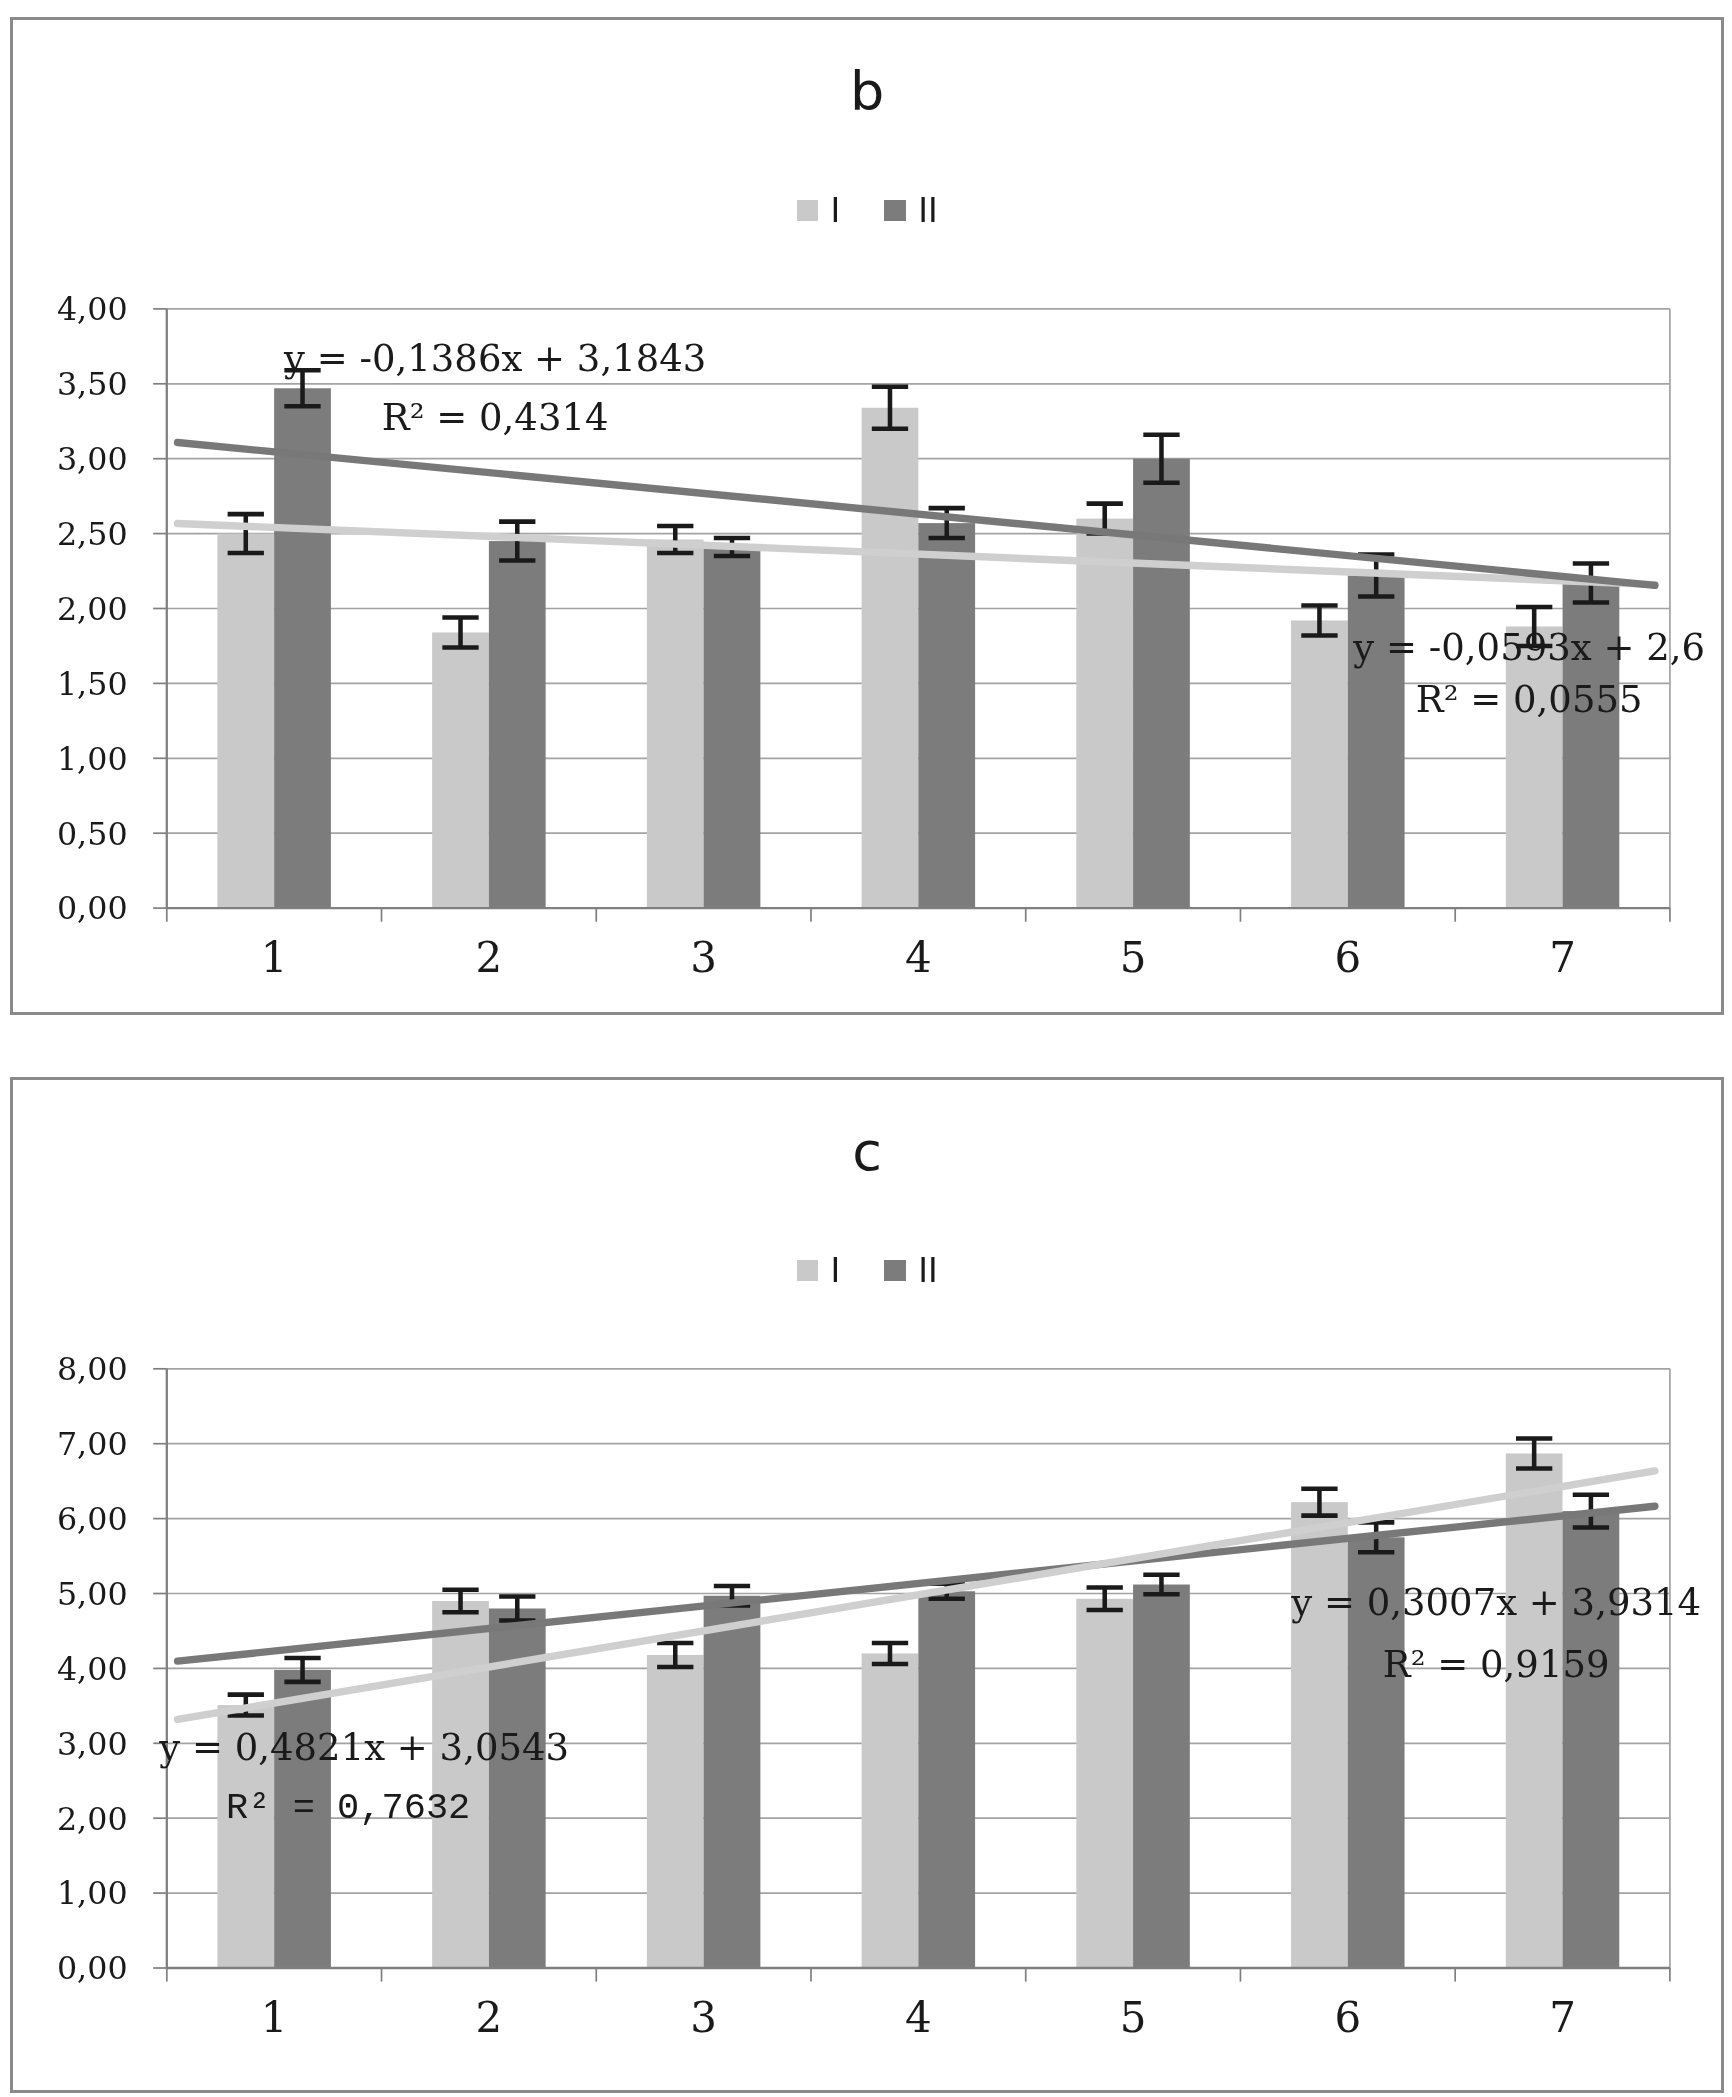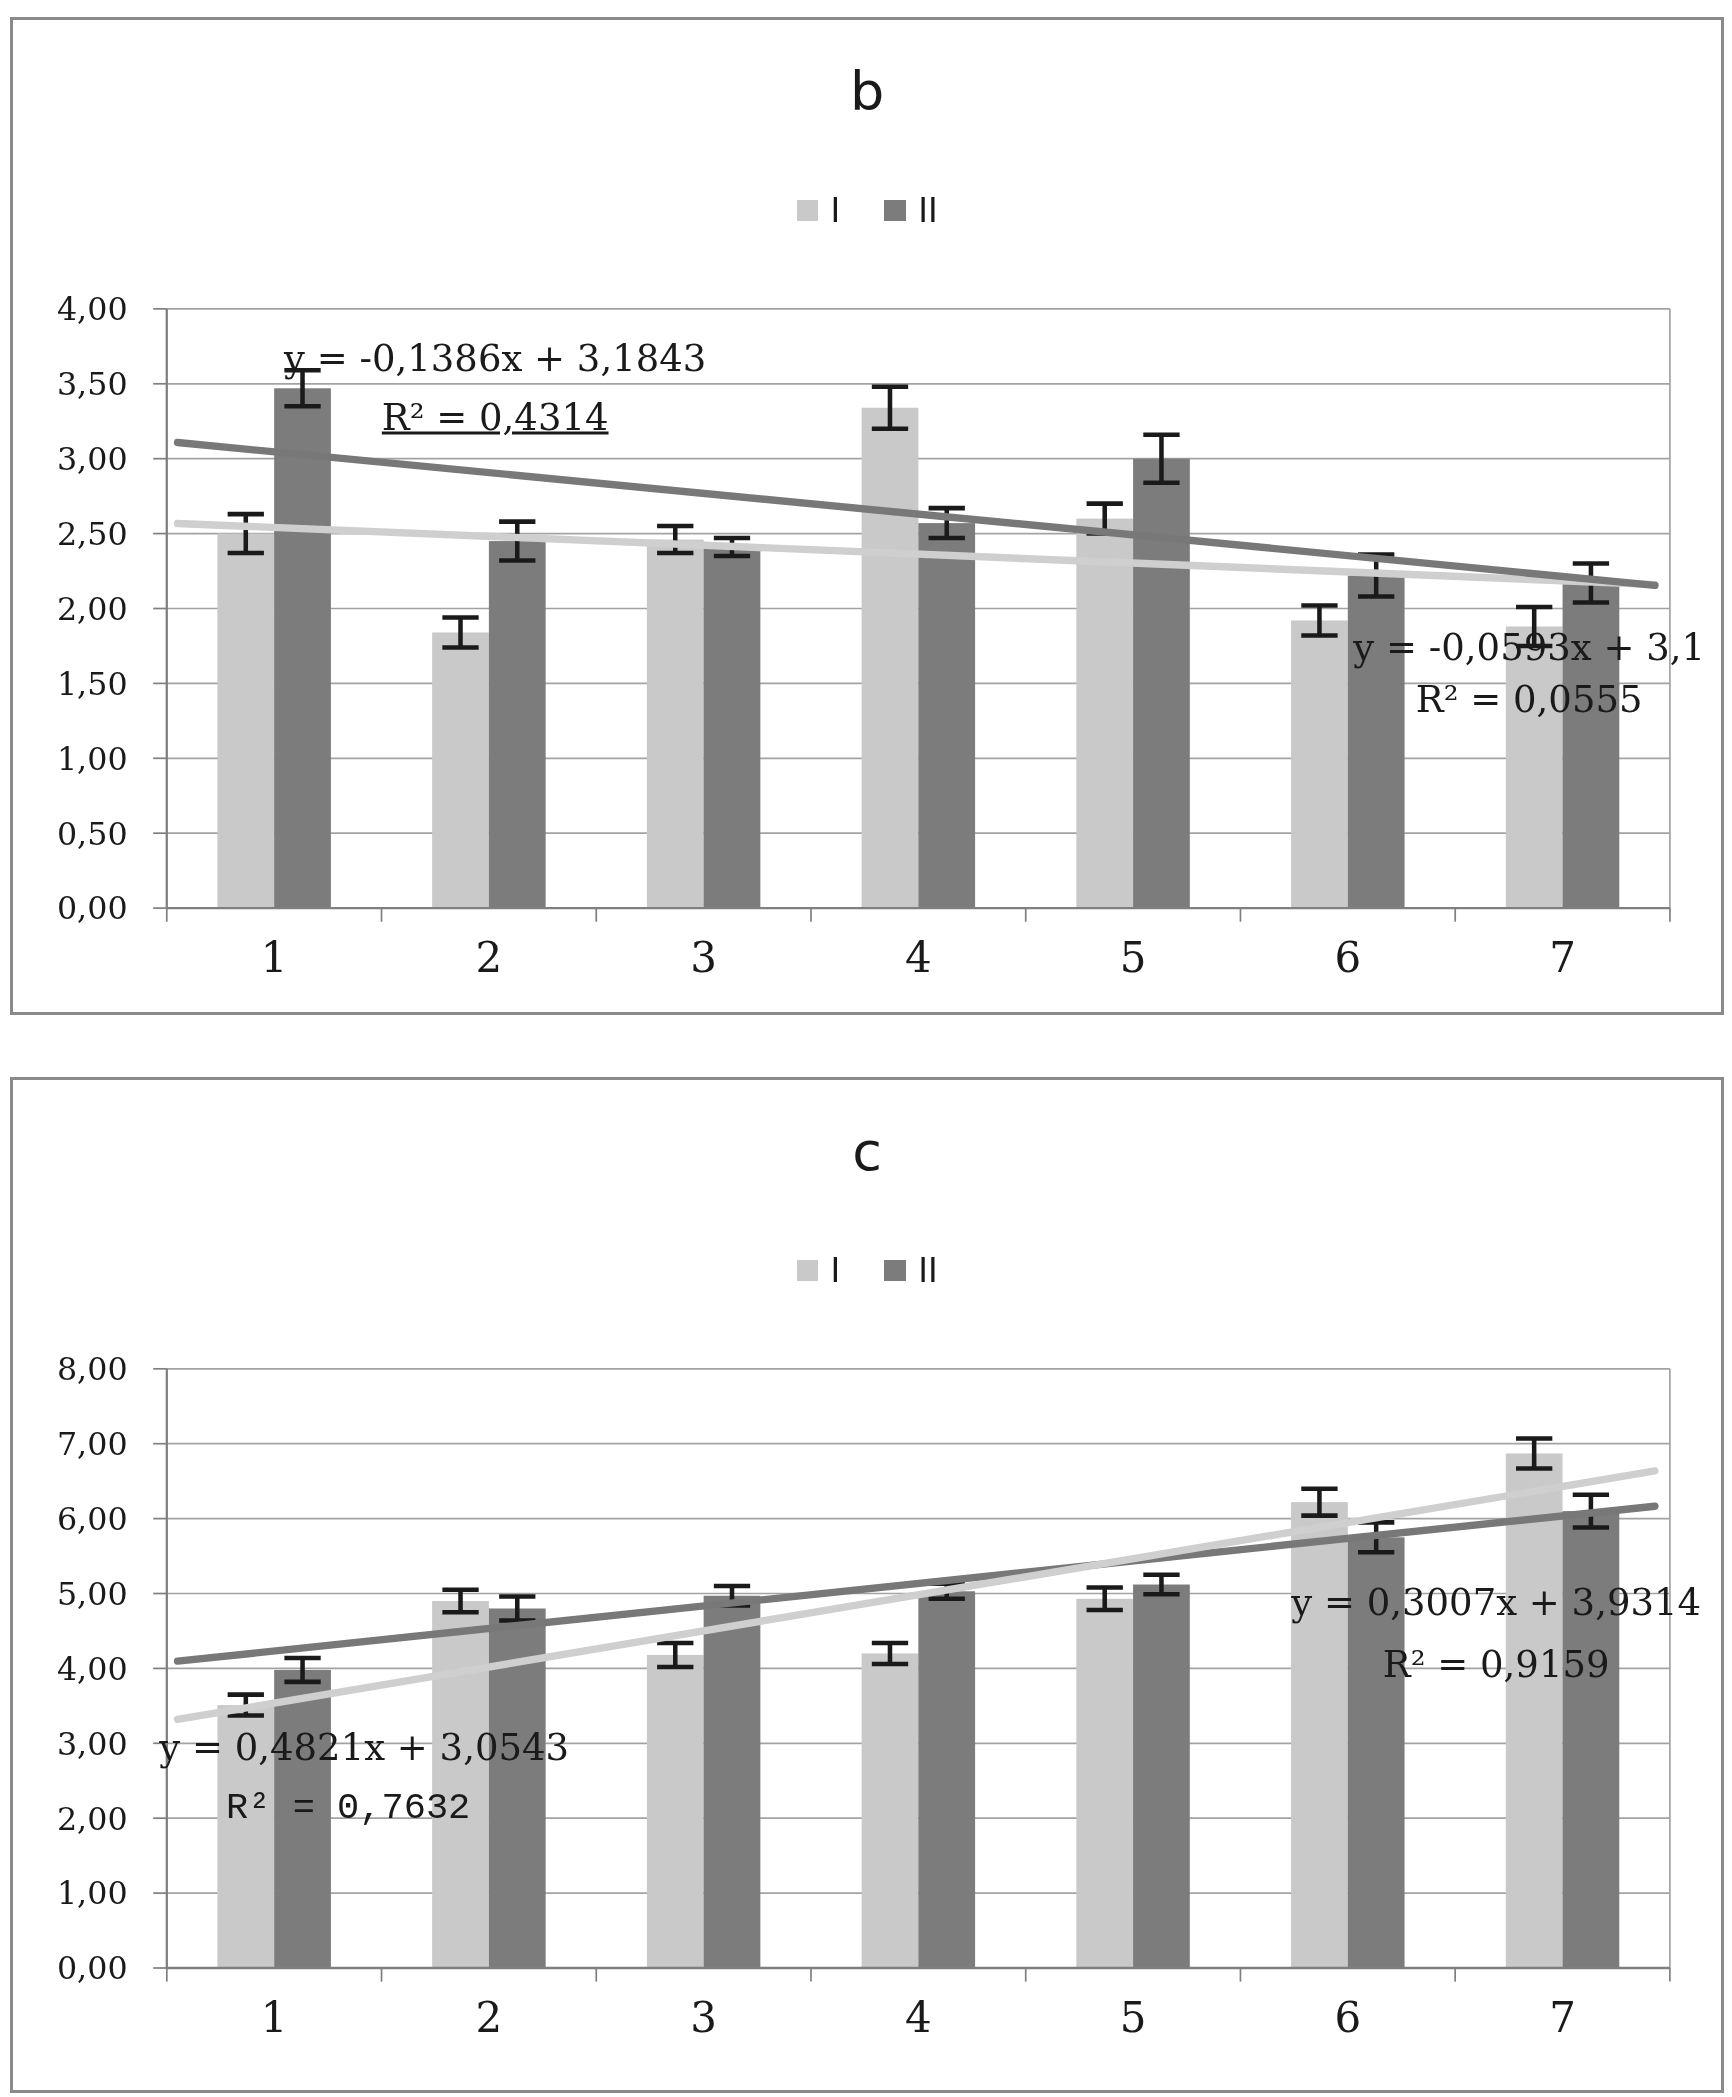--- a/index.html
+++ b/index.html
@@ -140,24 +140,24 @@
       </g>
     </svg>
   <div class="chart-title">b</div>
   <div class="legend">
     <span class="swatch" style="background: rgb(201, 201, 201);"></span>
     <span class="legend-label">I</span>
     <span class="legend-gap"></span>
     <span class="swatch" style="background: rgb(124, 124, 124);"></span>
     <span class="legend-label">II</span>
   </div>
-  <div class="eq-line" style="left: 1516px; top: 627px;">y = -0,0593x + 3,1</div>
+  <div class="eq-line" style="left: 1516px; top: 627px;">y = -0,0593x + 2,6</div>
   <div class="eq-line" style="left: 1516px; top: 679px;">R² = 0,0555</div>
   <div class="eq-line" style="left: 482px; top: 338px;">y = -0,1386x + 3,1843</div>
-  <div class="eq-line" style="left: 482px; top: 397px; text-decoration: underline;">R² = 0,4314</div>
+  <div class="eq-line" style="left: 482px; top: 397px;">R² = 0,4314</div>
 </div>
 
 <div class="panel" id="panel-c">
   <svg id="svg-1" viewBox="0 0 3010 1780" width="1707" height="1009">
       <g>
         <line x1="271" y1="509" x2="2920" y2="509" stroke="#a3a3a3" stroke-width="3"></line>
         <line x1="247" y1="509" x2="271" y2="509" stroke="#7f7f7f" stroke-width="3"></line>
         <text x="202" y="529" text-anchor="end" font-size="56" class="y-tick-text">8,00</text>
         <line x1="271" y1="641" x2="2920" y2="641" stroke="#a3a3a3" stroke-width="3"></line>
         <line x1="247" y1="641" x2="271" y2="641" stroke="#7f7f7f" stroke-width="3"></line>

